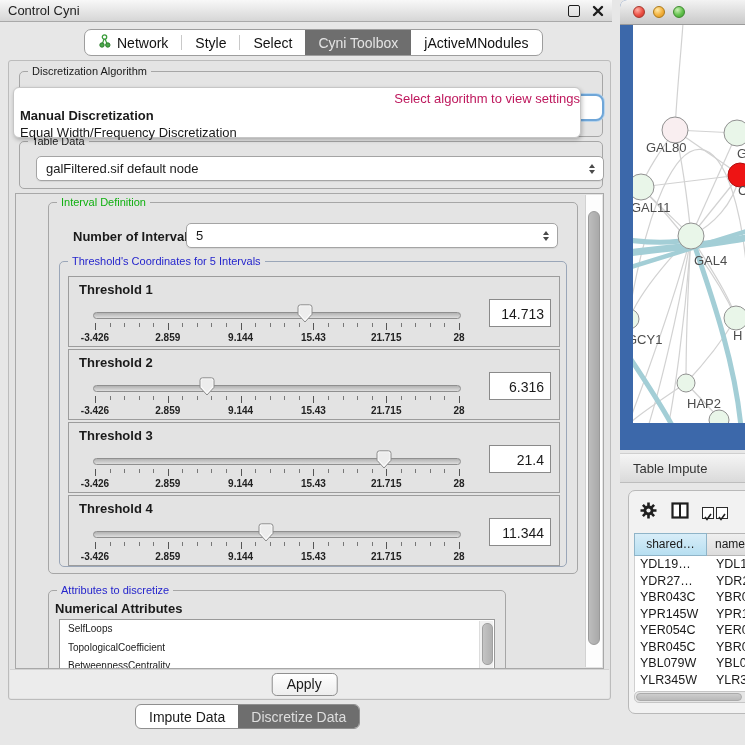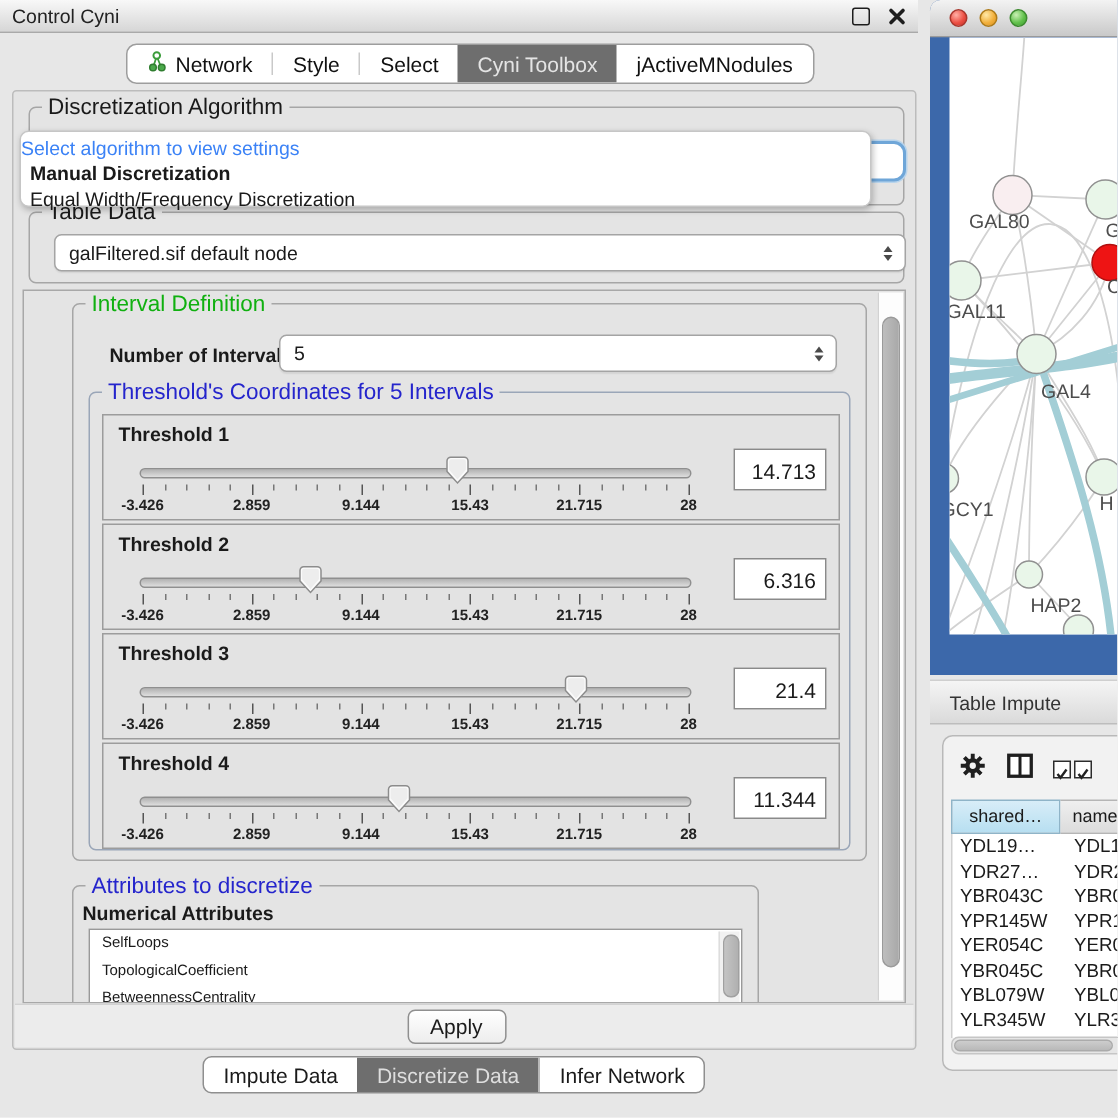--- a/index.html
+++ b/index.html
@@ -20,35 +20,35 @@
     display:flex;align-items:stretch;overflow:hidden;font-size:14px;}
   .tab{display:flex;align-items:center;padding:0 13px;white-space:nowrap;color:#111;}
   .tab.sel{background:#6e6e6e;color:#e4e4e4;}
   .tabsep{width:1px;background:#c9c9c9;margin:5px 0;}
   .net-ico{margin-right:6px;}
 
   .outer-panel{left:8px;top:60px;width:601px;height:638px;background:#e4e4e4;
     border:1px solid #bcbcbc;border-radius:3px;}
 
   .group{position:absolute;border:1px solid #a6a6a6;border-radius:5px;box-sizing:border-box;}
-  .gtitle{position:absolute;top:-8px;left:8px;background:#e4e4e4;padding:0 4px;font-size:15px;line-height:15px;}
+  .gtitle{position:absolute;top:-8px;left:8px;background:#e4e4e4;padding:0 4px;font-size:11px;line-height:15px;}
   .gtitle.green{color:#10b010;}
   .gtitle.blue{color:#2525cc;}
 
   .combo{position:absolute;background:#fff;border:1px solid #a4a4a4;border-radius:5px;font-size:13px;
     box-sizing:border-box;box-shadow:0 1px 1px rgba(0,0,0,.07);}
   .combo .txt{padding:4px 9px;white-space:nowrap;overflow:hidden;}
   .arrows{position:absolute;right:8px;top:50%;transform:translateY(-50%);display:flex;flex-direction:column;gap:2px;}
   .tri-up{width:0;height:0;border-left:3.5px solid transparent;border-right:3.5px solid transparent;border-bottom:4.5px solid #4a4a4a;}
   .tri-dn{width:0;height:0;border-left:3.5px solid transparent;border-right:3.5px solid transparent;border-top:4.5px solid #4a4a4a;}
   .combo.focus{border:2px solid #6fa6d8;border-radius:8px;box-shadow:0 0 0 1px #b8d4ec;}
 
   .popup{position:absolute;background:#fff;border:1px solid #c6c6c6;border-radius:6px;
     box-shadow:1px 2px 4px rgba(0,0,0,.25);z-index:40;font-size:13px;}
-  .popup .prompt{text-align:left;color:#3b82f6;padding:3px 0 1px 0;}
+  .popup .prompt{text-align:right;color:#be185d;padding:3px 0 1px 0;}
   .popup .opt{padding:1px 6px;white-space:nowrap;}
   .popup .opt.bold{font-weight:bold;}
 
   .bigpanel{position:absolute;border:1px solid #a8a8a8;background:#e4e4e4;overflow:hidden;box-sizing:border-box;}
   .vscroll{position:absolute;background:#fdfdfd;border-left:1px solid #d2d2d2;}
   .vscroll .vthumb{position:absolute;left:2px;width:10px;background:linear-gradient(90deg,#bdbdbd,#a9a9a9);
     border-radius:6px;border:1px solid #9a9a9a;}
 
   .bold13{font-weight:bold;font-size:13px;}
 
@@ -424,21 +424,20 @@
     </div>
 
     <div class="apply-strip">
       <div class="btn" style="left:50%;top:3px;transform:translateX(-58%);width:64px;height:21px;line-height:21px;">Apply</div>
     </div>
   </div>
 
   <div class="abs bottom-tabs">
     <div class="btab">Impute Data</div>
     <div class="btab sel">Discretize Data</div>
-    <div class="btab">Infer Network</div>
   </div>
 
   <div class="abs macwin">
     <div class="mactitle">
       <div class="light red"></div>
       <div class="light yellow"></div>
       <div class="light green"></div>
     </div>
     <div class="netcanvas">
       <svg width="112" height="398" viewBox="0 0 112 398">

